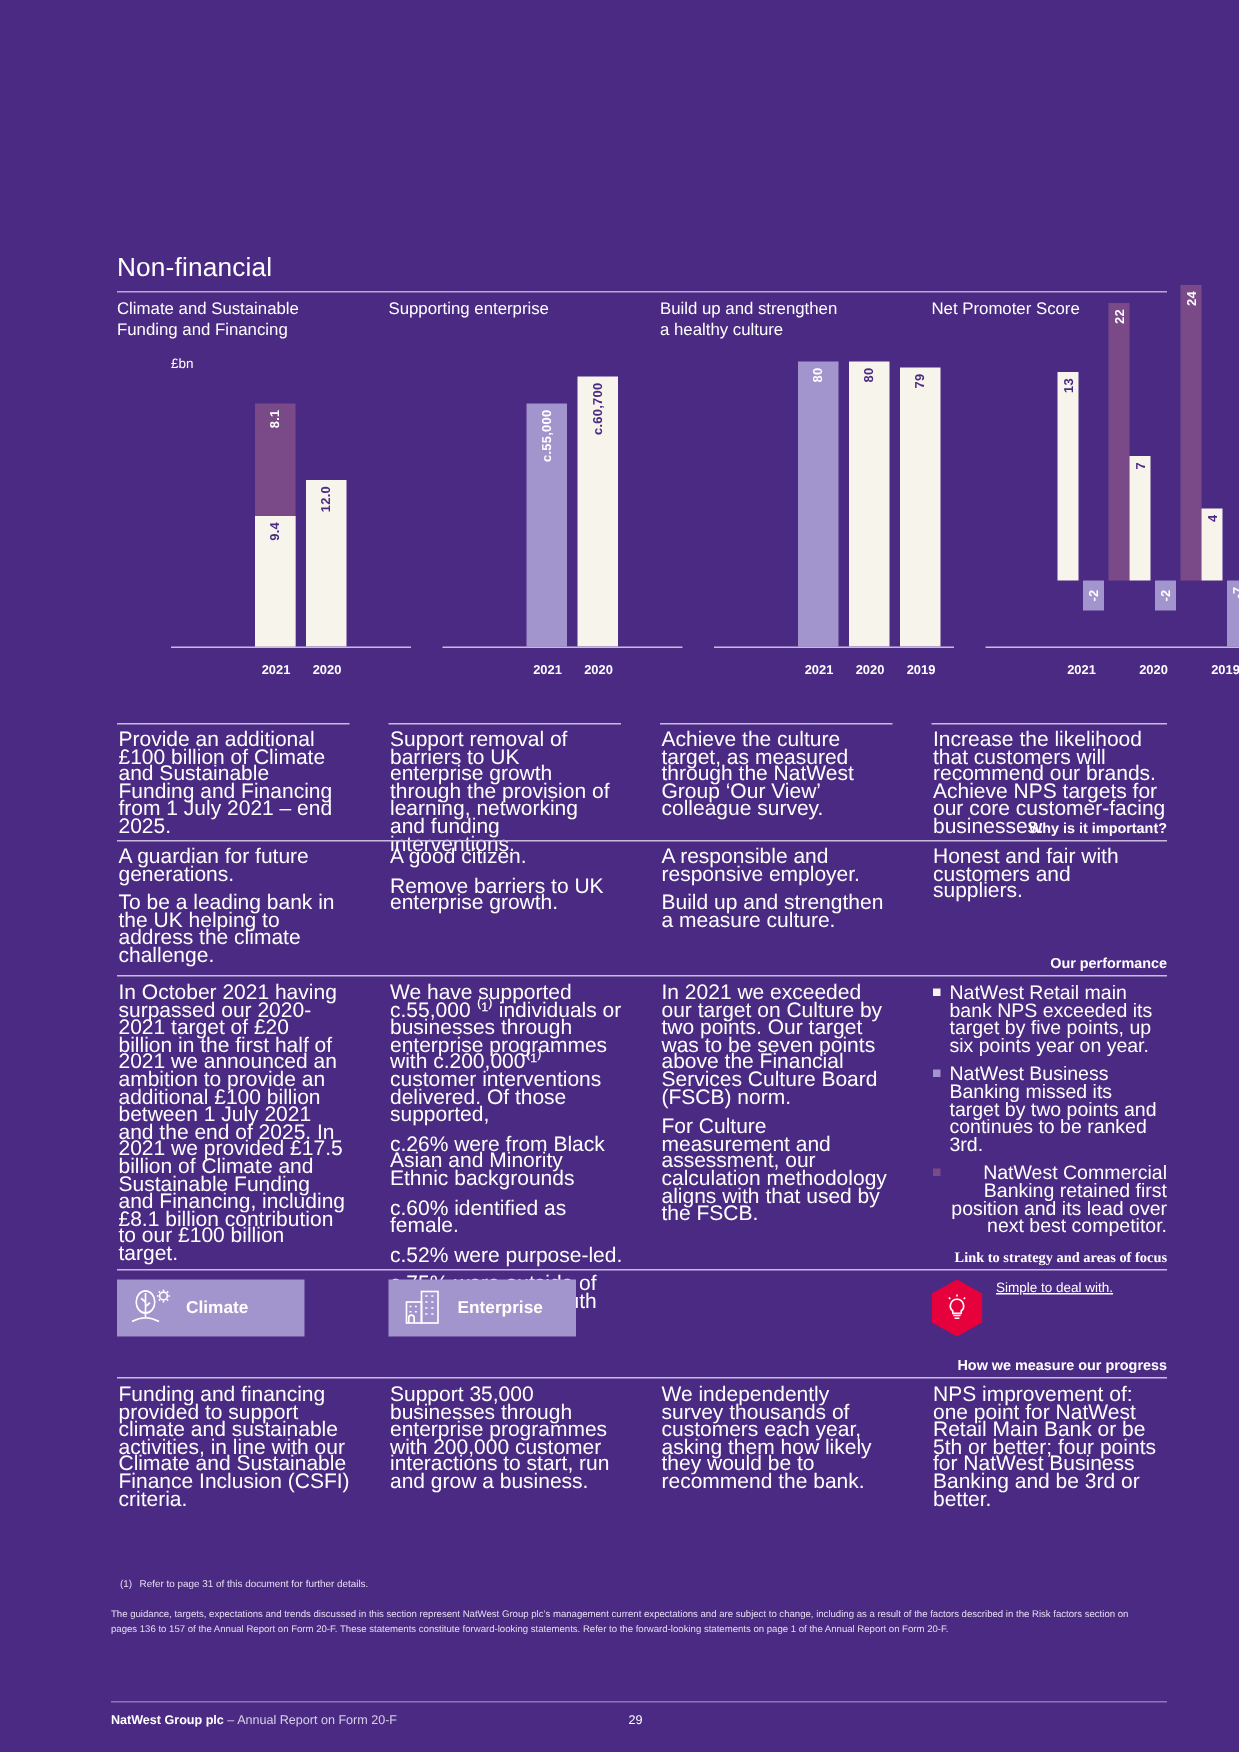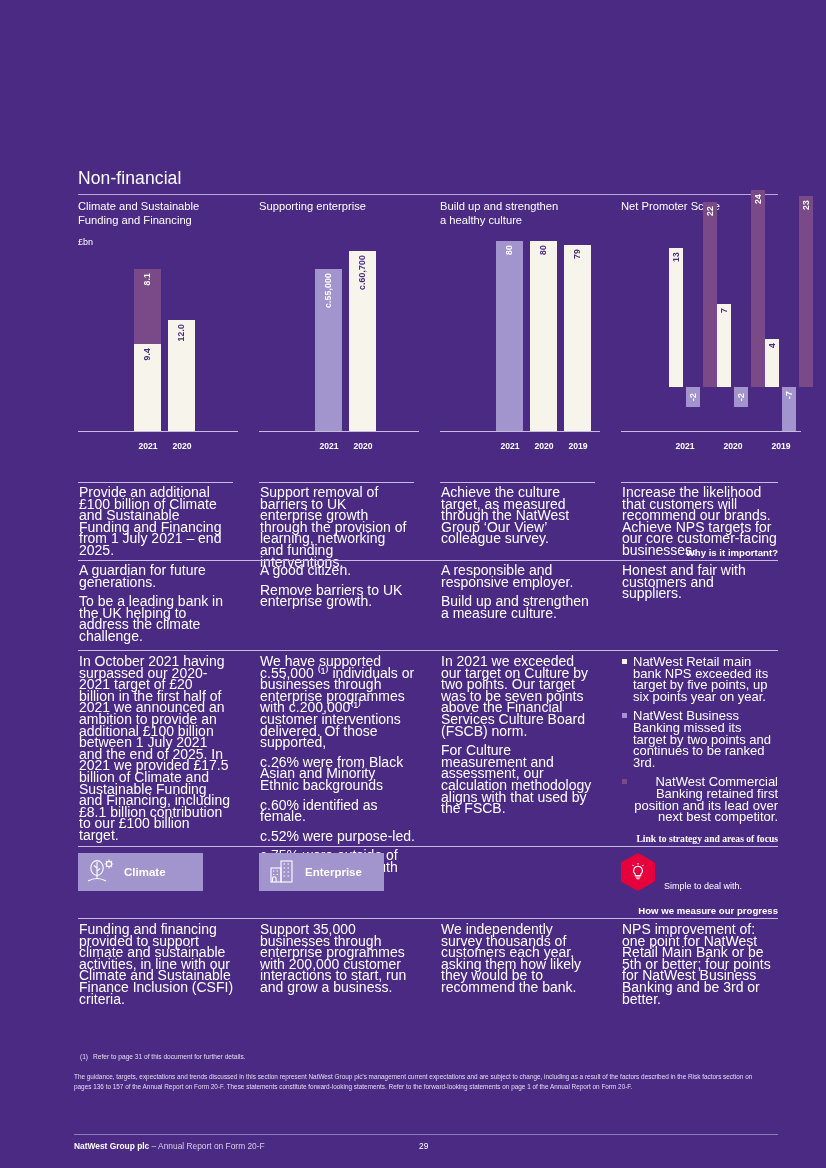--- a/index.html
+++ b/index.html
@@ -21,21 +21,21 @@
   .title-rule{position:absolute;left:78px;top:194px;width:700px;height:1px;background:#b9a8d6;}
 
   
   .cols{position:absolute;left:78px;top:199px;width:700px;}
   .col{position:absolute;top:0;width:160px;}
   .c0{left:0px;}   .c1{left:181px;} .c2{left:362px;} .c3{left:543px;}
   .col-head{font-size:11.2px;line-height:14px;font-weight:400;color:#ffffff;}
 
   
   .chart-wrap{position:absolute;top:233px;height:235px;}
-  .chart{position:relative;width:160px;height:218px;}
+  .chart{position:relative;width:160px;height:218px;margin-left:36px;}
   .unit{position:absolute;left:0;top:4px;font-size:9px;color:#ffffff;}
   .axis{position:absolute;left:0;bottom:19px;width:160px;height:1px;background:#c9bbdf;}
   .bars{position:absolute;left:0;bottom:20px;width:160px;height:198px;}
   .bar{
     position:absolute;bottom:0;
     display:flex;align-items:flex-start;justify-content:center;
   }
   .bar .v{
     writing-mode:vertical-rl;
     transform:rotate(180deg);
@@ -69,21 +69,21 @@
   .bul .sq{position:absolute;left:0;top:3px;width:5px;height:5px;}
 
   
   .chip{
     position:absolute;height:38px;width:125px;
     background:#a294cc;
     display:flex;align-items:center;
   }
   .chip .ico{width:46px;display:flex;align-items:center;justify-content:center;}
   .chip .lab{font-size:11.5px;font-weight:700;color:#ffffff;}
-  .hexwrap{position:absolute;display:flex;align-items:flex-end;gap:9px;}
+  .hexwrap{position:absolute;display:flex;align-items:flex-start;gap:9px;text-decoration:underline;}
   .hex{
     width:34px;height:38px;background:#e6003c;
     clip-path:polygon(50% 0%,100% 25%,100% 75%,50% 100%,0% 75%,0% 25%);
     display:flex;align-items:center;justify-content:center;
   }
   .hexwrap .lab{font-size:9px;color:#ffffff;}
 
   
   .fn1{position:absolute;left:80px;top:1053px;font-size:6.6px;color:#e3dcef;}
   .fn1 .n{margin-right:5px;}
@@ -251,20 +251,21 @@
     <p>Remove barriers to UK enterprise growth.</p>
   </div>
   <div class="tblk" style="left:441px;top:565px;width:152px;">
     <p>A responsible and responsive employer.</p>
     <p>Build up and strengthen a measure culture.</p>
   </div>
   <div class="tblk" style="left:622px;top:565px;width:155px;">
     <p>Honest and fair with customers and suppliers.</p>
   </div>
 
+  <div class="band-label" style="left:378px;top:637px;width:400px;">Our performance</div>
   <div class="rule" style="left:78px;top:650px;width:700px;"></div>
 
   <div class="tblk" style="left:79px;top:656px;width:152px;">
     <p>In October 2021 having surpassed our 2020-2021 target of £20 billion in the first half of 2021 we announced an ambition to provide an additional £100 billion between 1 July 2021 and the end of 2025. In 2021 we provided £17.5 billion of Climate and Sustainable Funding and Financing, including  £8.1 billion contribution to our £100 billion target.</p>
   </div>
   <div class="tblk" style="left:260px;top:656px;width:156px;">
     <p>We have supported c.55,000 ⁽¹⁾ individuals or businesses through enterprise programmes with c.200,000⁽¹⁾ customer interventions delivered. Of those supported,</p>
     <p>c.26% were from Black Asian and Minority Ethnic backgrounds</p>
     <p>c.60% identified as female.</p>
     <p>c.52% were purpose-led.</p>

